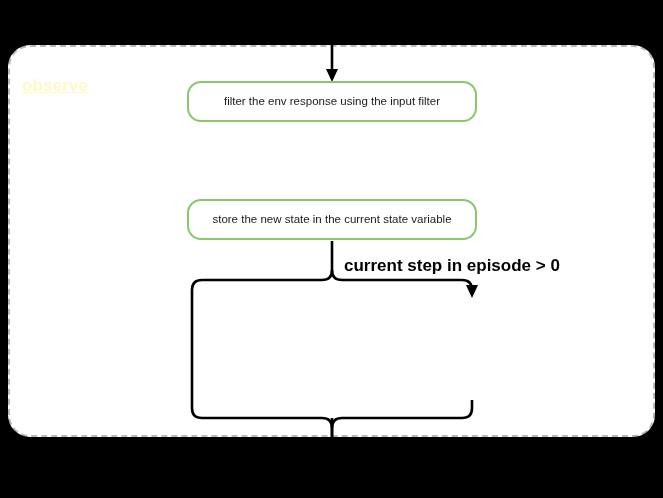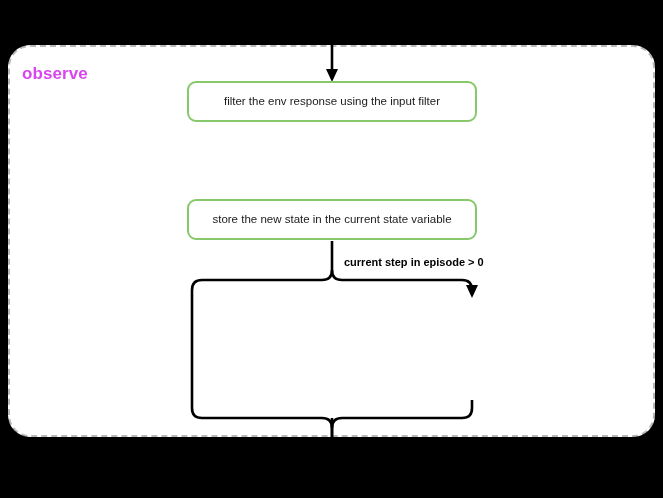--- a/index.html
+++ b/index.html
@@ -22,32 +22,33 @@
     width: 647px;
     height: 392px;
     background: #ffffff;
     border: 2px dashed #b9b9b9;
     border-radius: 22px;
     box-sizing: border-box;
   }
   #group-title {
     position: absolute;
     left: 22px;
-    top: 64px;
+    top: 76px;
     font-size: 17px;
     font-weight: bold;
-    color: #d946ef;
+    color: #fef9c3;
     letter-spacing: 0.1px;
+    text-decoration: underline;
   }
   .node {
     position: absolute;
     box-sizing: border-box;
     background: #ffffff;
     border: 2.5px solid #86c86a;
-    border-radius: 9px;
+    border-radius: 14px;
     display: flex;
     align-items: center;
     justify-content: center;
     text-align: center;
     font-size: 11.5px;
     color: #1a1a1a;
     line-height: 1.28;
     padding: 3px 8px;
   }
   #svg-edges {
@@ -65,21 +66,21 @@
     stroke-linecap: butt;
     stroke-linejoin: round;
   }
   .edge-head {
     fill: #000000;
   }
   #branch-label {
     position: absolute;
     left: 344px;
     top: 256px;
-    font-size: 11px;
+    font-size: 17px;
     font-weight: bold;
     color: #000000;
     white-space: nowrap;
   }
 </style>
 </head>
 <body>
 
 <div id="canvas">
 

